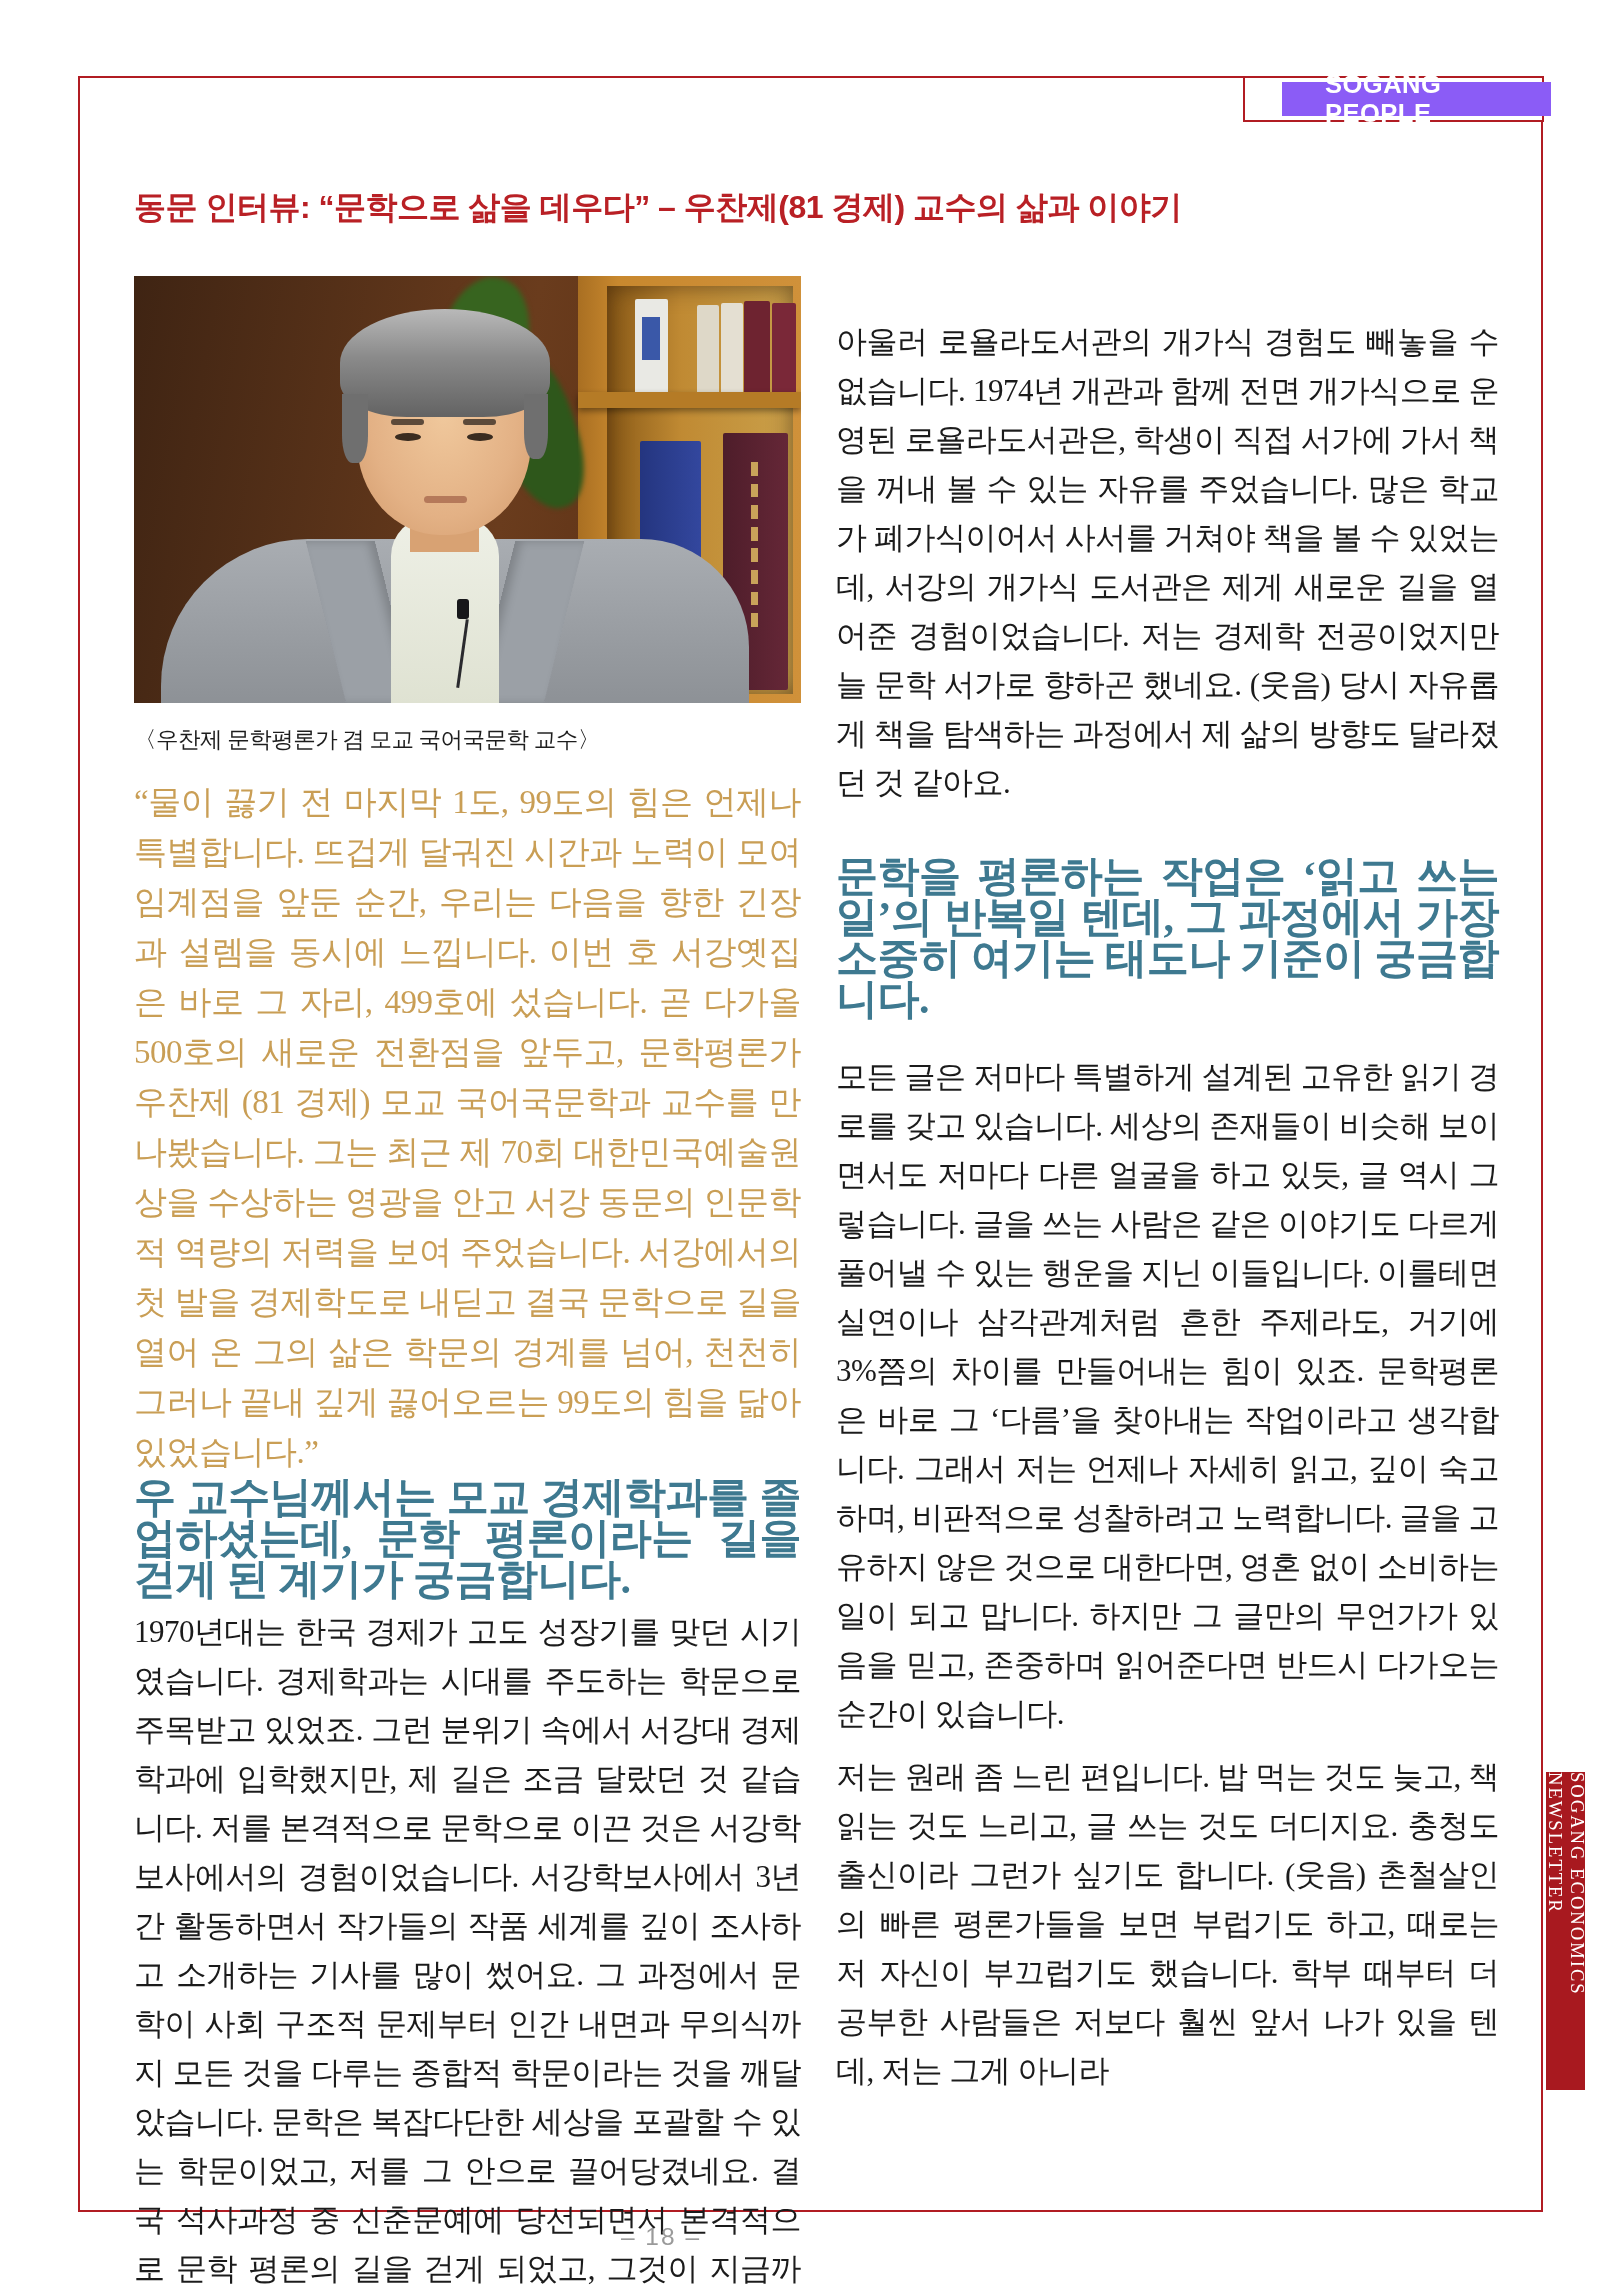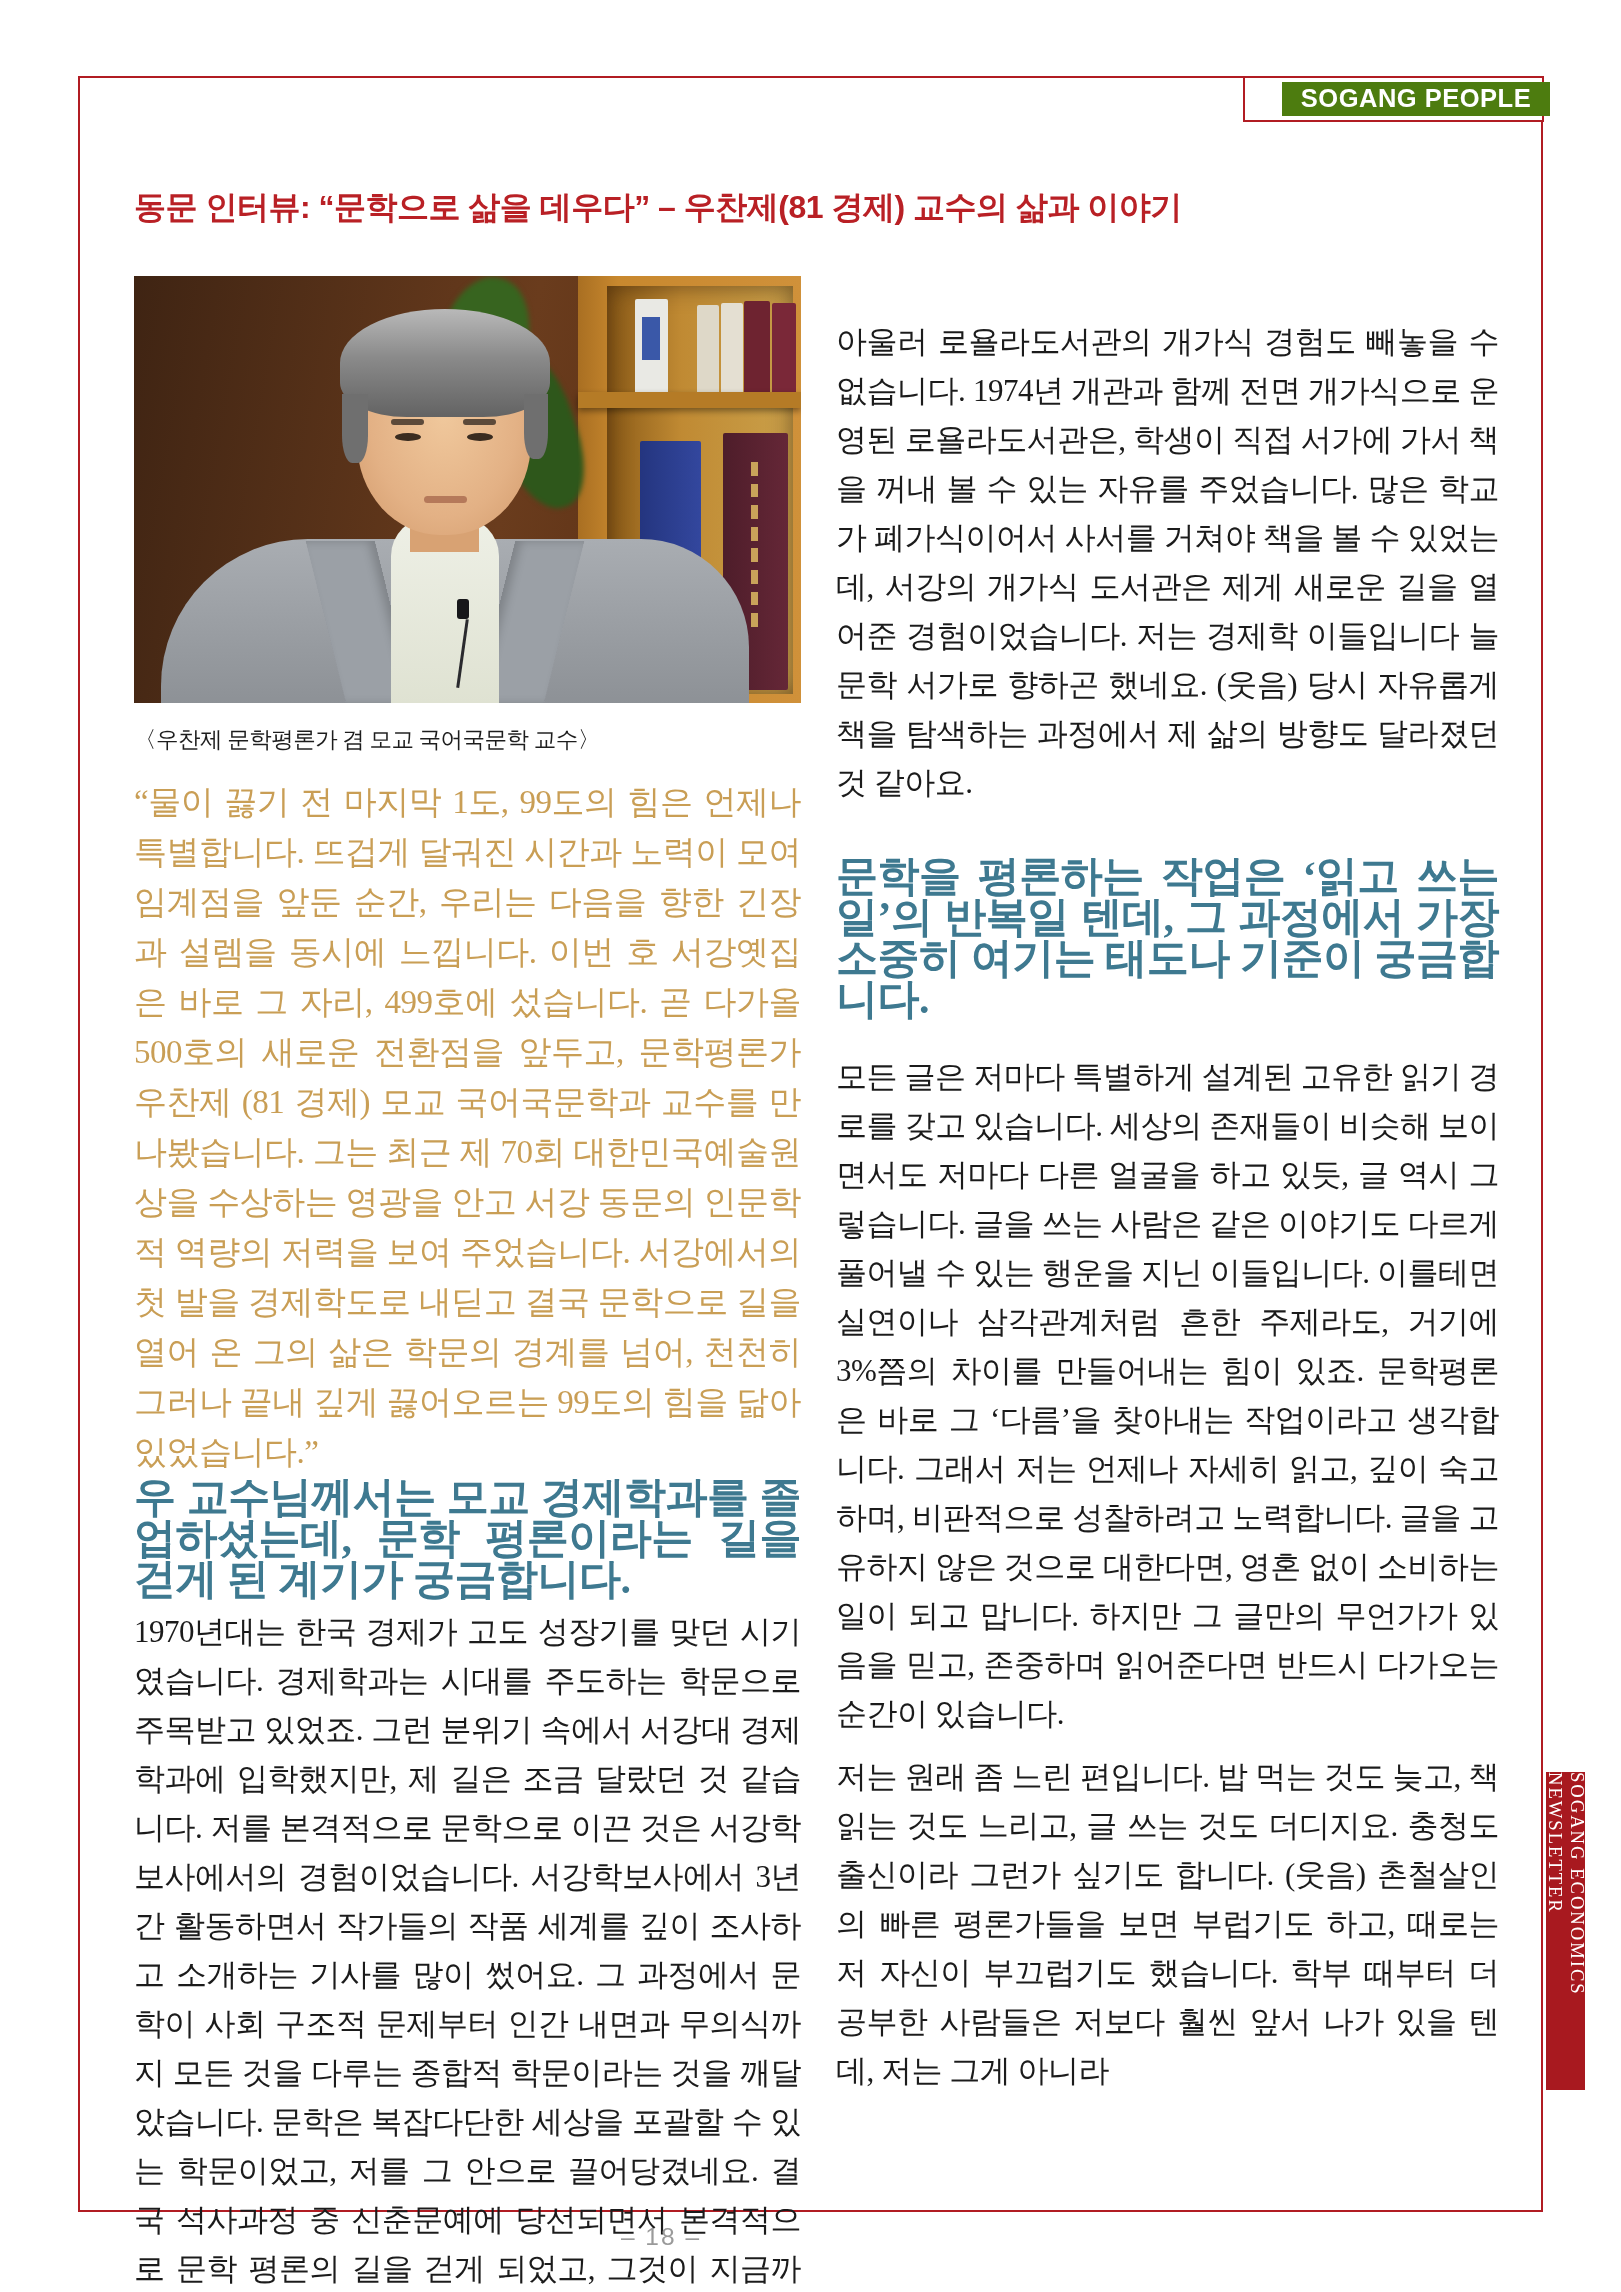--- a/index.html
+++ b/index.html
@@ -4,24 +4,24 @@
 <style>
   html,body{margin:0;padding:0;background:#ffffff;}
   .page{position:relative;width:1621px;height:2293px;background:#ffffff;overflow:hidden;
         font-family:"Liberation Serif","DejaVu Serif",serif;}
 
   
   .frame{position:absolute;left:78px;top:76px;width:1465px;height:2136px;
          border:2px solid #b11c23;box-sizing:border-box;}
   .badge-box{position:absolute;left:1243px;top:76px;width:301px;height:46px;
              background:#ffffff;border:2px solid #b11c23;box-sizing:border-box;}
-  .badge{position:absolute;left:37px;top:3.9px;width:268px;height:34px;background:#4d7c0f;
+  .badge{position:absolute;left:37px;top:3.9px;width:226px;height:34px;background:#8b5cf6;
          color:#ffffff;font-family:"Liberation Sans","DejaVu Sans",sans-serif;
          font-weight:bold;font-size:25.5px;letter-spacing:0.5px;
-         display:flex;align-items:center;justify-content:center;}
+         display:flex;align-items:center;justify-content:center;padding-left:43px;}
 
   
   .title{position:absolute;left:134px;top:186px;width:1372px;margin:0;
          font-family:"Liberation Sans","DejaVu Sans",sans-serif;
          font-size:32px;font-weight:800;color:#b92025;letter-spacing:-0.5px;}
 
   
   .col{position:absolute;top:0;}
   .col.left{left:134px;width:667px;top:276px;}
   .col.right{left:836px;width:663px;top:267px;}
@@ -162,21 +162,21 @@
     <div class="caption">〈우찬제 문학평론가 겸 모교 국어국문학 교수〉</div>
 
     <p class="quote">“물이 끓기 전 마지막 1도, 99도의 힘은 언제나 특별합니다. 뜨겁게 달궈진 시간과 노력이 모여 임계점을 앞둔 순간, 우리는 다음을 향한 긴장과 설렘을 동시에 느낍니다. 이번 호 서강옛집은 바로 그 자리, 499호에 섰습니다. 곧 다가올 500호의 새로운 전환점을 앞두고, 문학평론가 우찬제 (81 경제) 모교 국어국문학과 교수를 만나봤습니다. 그는 최근 제 70회 대한민국예술원상을 수상하는 영광을 안고 서강 동문의 인문학적 역량의 저력을 보여 주었습니다. 서강에서의 첫 발을 경제학도로 내딛고 결국 문학으로 길을 열어 온 그의 삶은 학문의 경계를 넘어, 천천히 그러나 끝내 깊게 끓어오르는 99도의 힘을 닮아 있었습니다.”</p>
 
     <h2 class="q-head m-h1-left">우 교수님께서는 모교 경제학과를 졸업하셨는데, 문학 평론이라는 길을 걷게 된 계기가 궁금합니다.</h2>
     <p class="body-p m-b1-left">1970년대는 한국 경제가 고도 성장기를 맞던 시기였습니다. 경제학과는 시대를 주도하는 학문으로 주목받고 있었죠. 그런 분위기 속에서 서강대 경제학과에 입학했지만, 제 길은 조금 달랐던 것 같습니다. 저를 본격적으로 문학으로 이끈 것은 서강학보사에서의 경험이었습니다. 서강학보사에서 3년간 활동하면서 작가들의 작품 세계를 깊이 조사하고 소개하는 기사를 많이 썼어요. 그 과정에서 문학이 사회 구조적 문제부터 인간 내면과 무의식까지 모든 것을 다루는 종합적 학문이라는 것을 깨달았습니다. 문학은 복잡다단한 세상을 포괄할 수 있는 학문이었고, 저를 그 안으로 끌어당겼네요. 결국 석사과정 중 신춘문예에 당선되면서 본격적으로 문학 평론의 길을 걷게 되었고, 그것이 지금까지 이어져 오고 있습니다.</p>
 
   </div>
 
   <div class="col right">
-    <p class="body-p m-p2-right">아울러 로욜라도서관의 개가식 경험도 빼놓을 수 없습니다. 1974년 개관과 함께 전면 개가식으로 운영된 로욜라도서관은, 학생이 직접 서가에 가서 책을 꺼내 볼 수 있는 자유를 주었습니다. 많은 학교가 폐가식이어서 사서를 거쳐야 책을 볼 수 있었는데, 서강의 개가식 도서관은 제게 새로운 길을 열어준 경험이었습니다. 저는 경제학 이들입니다 늘 문학 서가로 향하곤 했네요. (웃음) 당시 자유롭게 책을 탐색하는 과정에서 제 삶의 방향도 달라졌던 것 같아요.</p>
+    <p class="body-p m-p2-right">아울러 로욜라도서관의 개가식 경험도 빼놓을 수 없습니다. 1974년 개관과 함께 전면 개가식으로 운영된 로욜라도서관은, 학생이 직접 서가에 가서 책을 꺼내 볼 수 있는 자유를 주었습니다. 많은 학교가 폐가식이어서 사서를 거쳐야 책을 볼 수 있었는데, 서강의 개가식 도서관은 제게 새로운 길을 열어준 경험이었습니다. 저는 경제학 전공이었지만 늘 문학 서가로 향하곤 했네요. (웃음) 당시 자유롭게 책을 탐색하는 과정에서 제 삶의 방향도 달라졌던 것 같아요.</p>
 
     <h2 class="q-head m-h1-right">문학을 평론하는 작업은 ‘읽고 쓰는 일’의 반복일 텐데, 그 과정에서 가장 소중히 여기는 태도나 기준이 궁금합니다.</h2>
     <p class="body-p m-b1-right">모든 글은 저마다 특별하게 설계된 고유한 읽기 경로를 갖고 있습니다. 세상의 존재들이 비슷해 보이면서도 저마다 다른 얼굴을 하고 있듯, 글 역시 그렇습니다. 글을 쓰는 사람은 같은 이야기도 다르게 풀어낼 수 있는 행운을 지닌 이들입니다. 이를테면 실연이나 삼각관계처럼 흔한 주제라도, 거기에 3%쯤의 차이를 만들어내는 힘이 있죠. 문학평론은 바로 그 ‘다름’을 찾아내는 작업이라고 생각합니다. 그래서 저는 언제나 자세히 읽고, 깊이 숙고하며, 비판적으로 성찰하려고 노력합니다. 글을 고유하지 않은 것으로 대한다면, 영혼 없이 소비하는 일이 되고 맙니다. 하지만 그 글만의 무언가가 있음을 믿고, 존중하며 읽어준다면 반드시 다가오는 순간이 있습니다.</p>
 
     <p class="body-p m-b2-right">저는 원래 좀 느린 편입니다. 밥 먹는 것도 늦고, 책 읽는 것도 느리고, 글 쓰는 것도 더디지요. 충청도 출신이라 그런가 싶기도 합니다. (웃음) 촌철살인의 빠른 평론가들을 보면 부럽기도 하고, 때로는 저 자신이 부끄럽기도 했습니다. 학부 때부터 더 공부한 사람들은 저보다 훨씬 앞서 나가 있을 텐데, 저는 그게 아니라</p>
   </div>
 
   <div class="vtab">SOGANG ECONOMICS NEWSLETTER</div>
 
   <div class="pageno">– 18 –</div>

